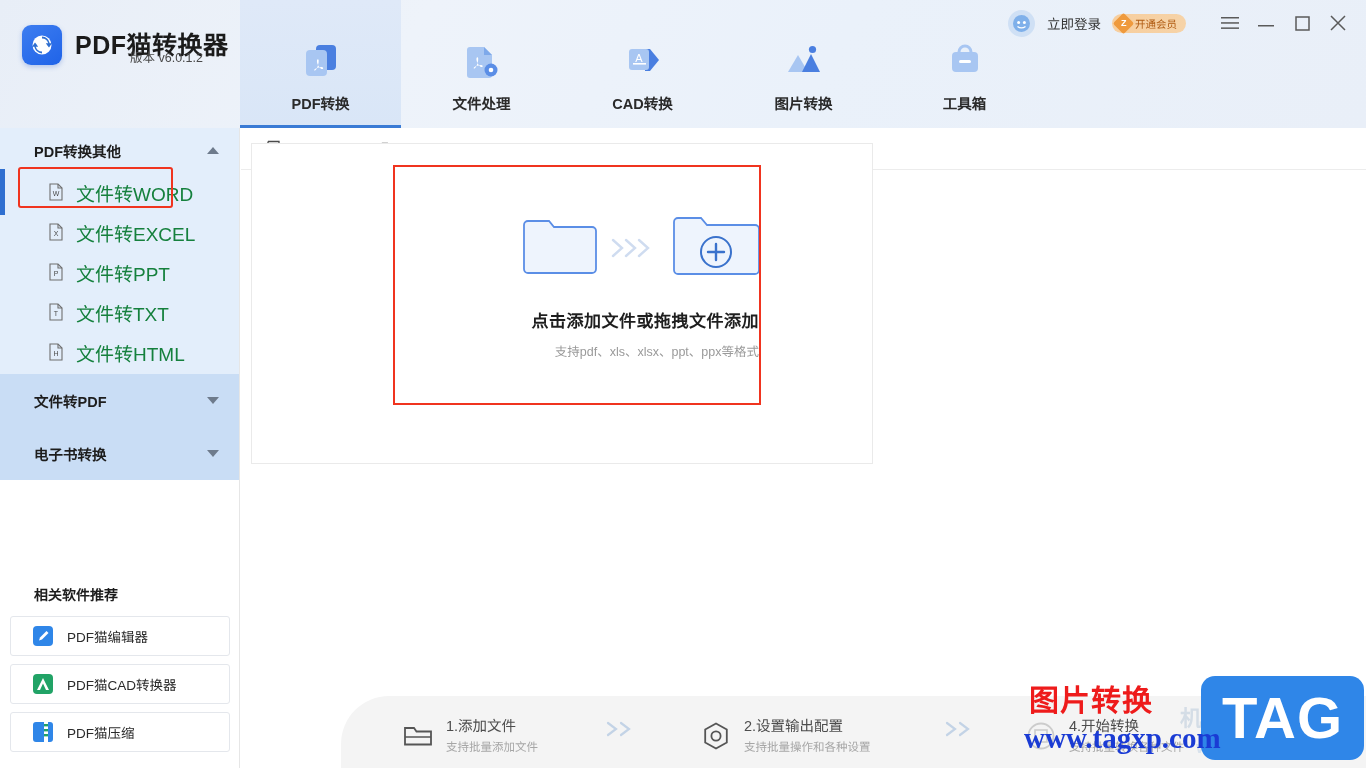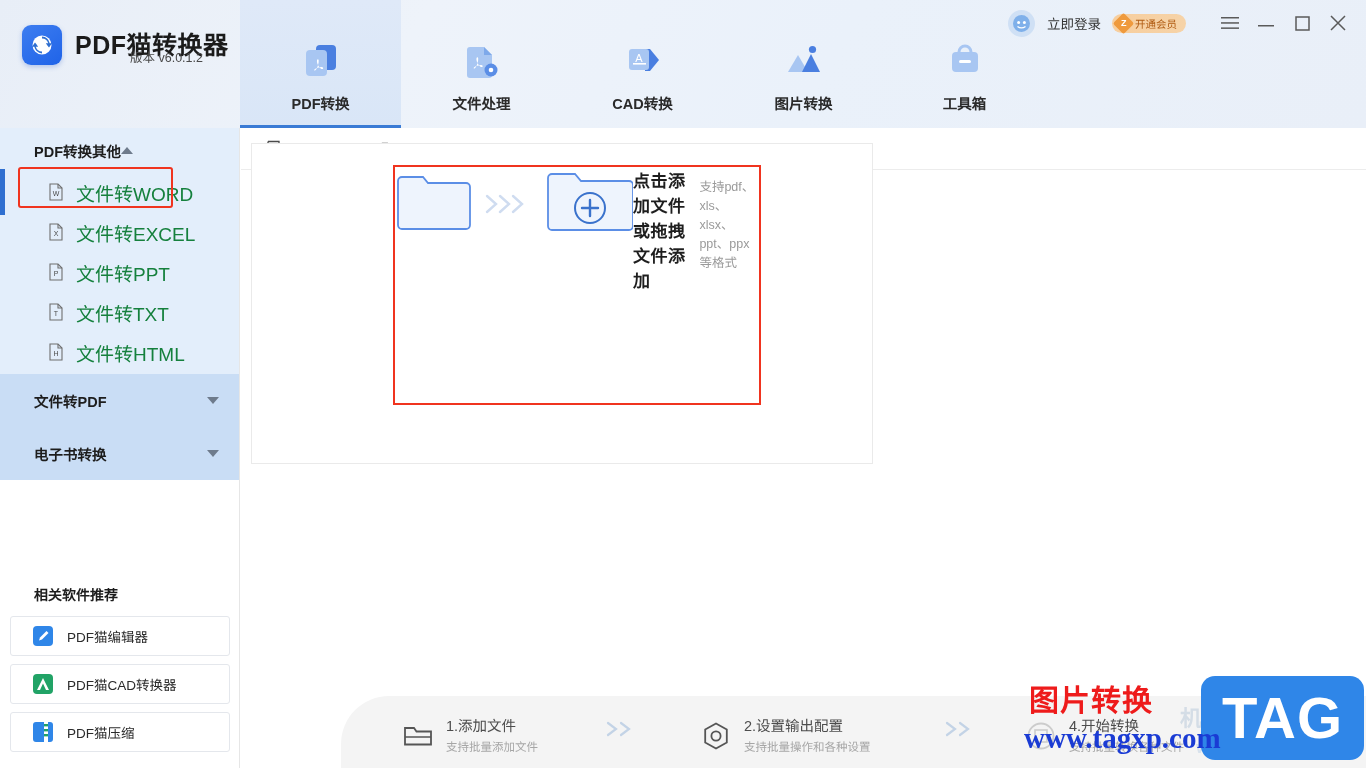--- a/index.html
+++ b/index.html
@@ -75,21 +75,21 @@
     width:28px; height:28px; display:flex; align-items:center; justify-content:center;
     cursor:pointer; margin-left:4px;
   }
 
   
   .sidebar {
     position:absolute; left:0; top:128px; width:240px; height:640px;
     background:#ffffff; border-right:1px solid #e6e6e6;
   }
   .side-group-head {
-    height:44px; display:flex; align-items:center; 
+    height:44px; display:flex; align-items:center; justify-content:space-between;
     padding:0 20px 0 34px; cursor:pointer;
   }
   .side-group-head .sg-label { font-size:14.5px; color:#1d1d1d; font-weight:bold; }
   .caret { width:0; height:0; border-left:6px solid transparent; border-right:6px solid transparent; }
   .caret.up { border-bottom:7px solid #6e7b8c; }
   .caret.down { border-top:7px solid #6e7b8c; }
 
   .side-section-open { background:#e3eefb; padding-bottom:2px; }
   .side-item {
     height:40px; display:flex; align-items:center; padding-left:47px;
@@ -128,22 +128,22 @@
   .tb-btn { display:flex; align-items:center; margin-right:36px; cursor:pointer; }
   .tb-btn .tb-icon { width:17px; height:17px; margin-right:8px; }
   .tb-btn .tb-label { font-size:13.5px; color:#303030; }
 
   .drop-panel {
     position:absolute; left:251px; top:143px; width:622px; height:321px;
     border:1px solid #eaeaea; background:#fff;
   }
   .drop-inner {
     position:absolute; left:141px; top:21px; width:368px; height:240px;
-    border:2px solid #f0341f; display:flex; flex-direction:row;
-    align-items:flex-start; justify-content:center;
+    border:2px solid #f0341f; display:flex; flex-direction:column;
+    align-items:flex-end; justify-content:center;
   }
   .folders { display:flex; align-items:center; justify-content:center; margin-bottom:22px; }
   .chev-row { display:flex; align-items:center; margin:0 10px; }
   .drop-title { font-size:17px; color:#1e1e1e; font-weight:bold; letter-spacing:.5px; }
   .drop-sub { font-size:12.5px; color:#9a9a9a; margin-top:9px; }
 
   
   .bottombar {
     position:absolute; left:341px; top:696px; width:1025px; height:72px;
     background:#f4f4f4; border-top-left-radius:48px;

